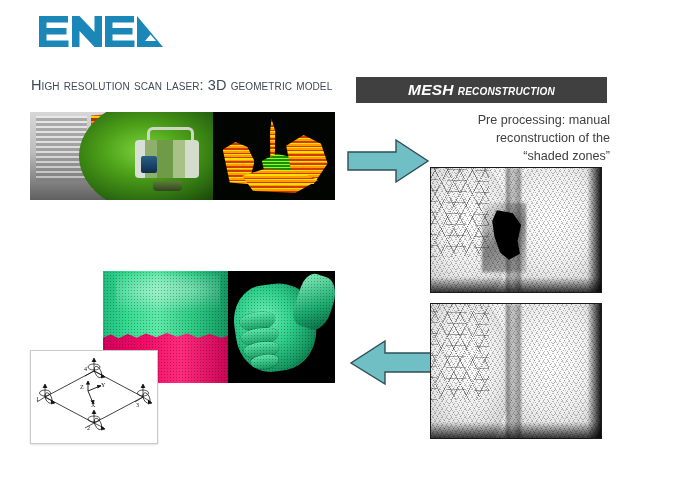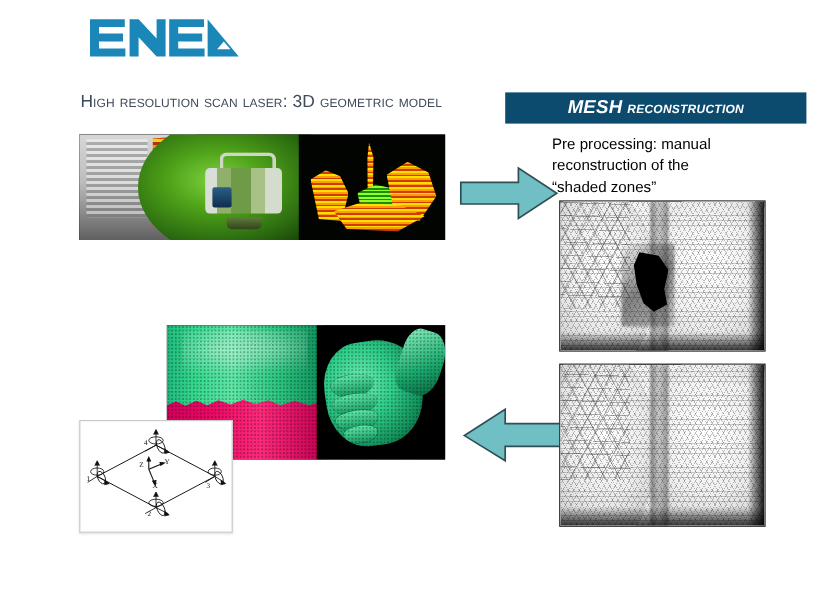--- a/index.html
+++ b/index.html
@@ -12,21 +12,20 @@
     height: 496px;
     position: relative;
     overflow: hidden;
     font-family: "Liberation Sans", sans-serif;
     color: #3c4858;
   }
   .slide {
     position: absolute;
     inset: 0;
     background: #ffffff;
-    margin-left: 36px;
   }
 
   
   .logo {
     position: absolute;
     left: 38px;
     top: 13px;
     width: 126px;
     height: 40px;
   }
@@ -51,50 +50,50 @@
   #import-title {
     left: 31px;
     top: 210px;
     font-size: 14.5px;
     width: 305px;
   }
 
   
   .mesh-banner {
     position: absolute;
-    left: 385px;
+    left: 356px;
     top: 77px;
     width: 251px;
     height: 26px;
-    background: #0c4a6e;
+    background: #404040;
     display: flex;
     align-items: center;
     justify-content: center;
   }
   .mesh-banner .txt {
     color: #ffffff;
     font-style: italic;
     font-weight: bold;
     font-variant: small-caps;
     font-size: 14px;
     letter-spacing: 0.2px;
   }
   .mesh-banner .txt .big { font-size: 15.5px; }
 
   
   .pre-caption {
     position: absolute;
     left: 424px;
     top: 112px;
     width: 186px;
-    text-align: left;
+    text-align: right;
     font-family: "Liberation Sans", sans-serif;
     font-size: 12.6px;
     line-height: 1.42;
-    color: #000000;
+    color: #404040;
     white-space: pre-line;
   }
 
   
   .imgframe { position: absolute; overflow: hidden; background: #000; }
 
   
   #scan-image {
     left: 30px; top: 112px; width: 305px; height: 88px;
     background: #000;

